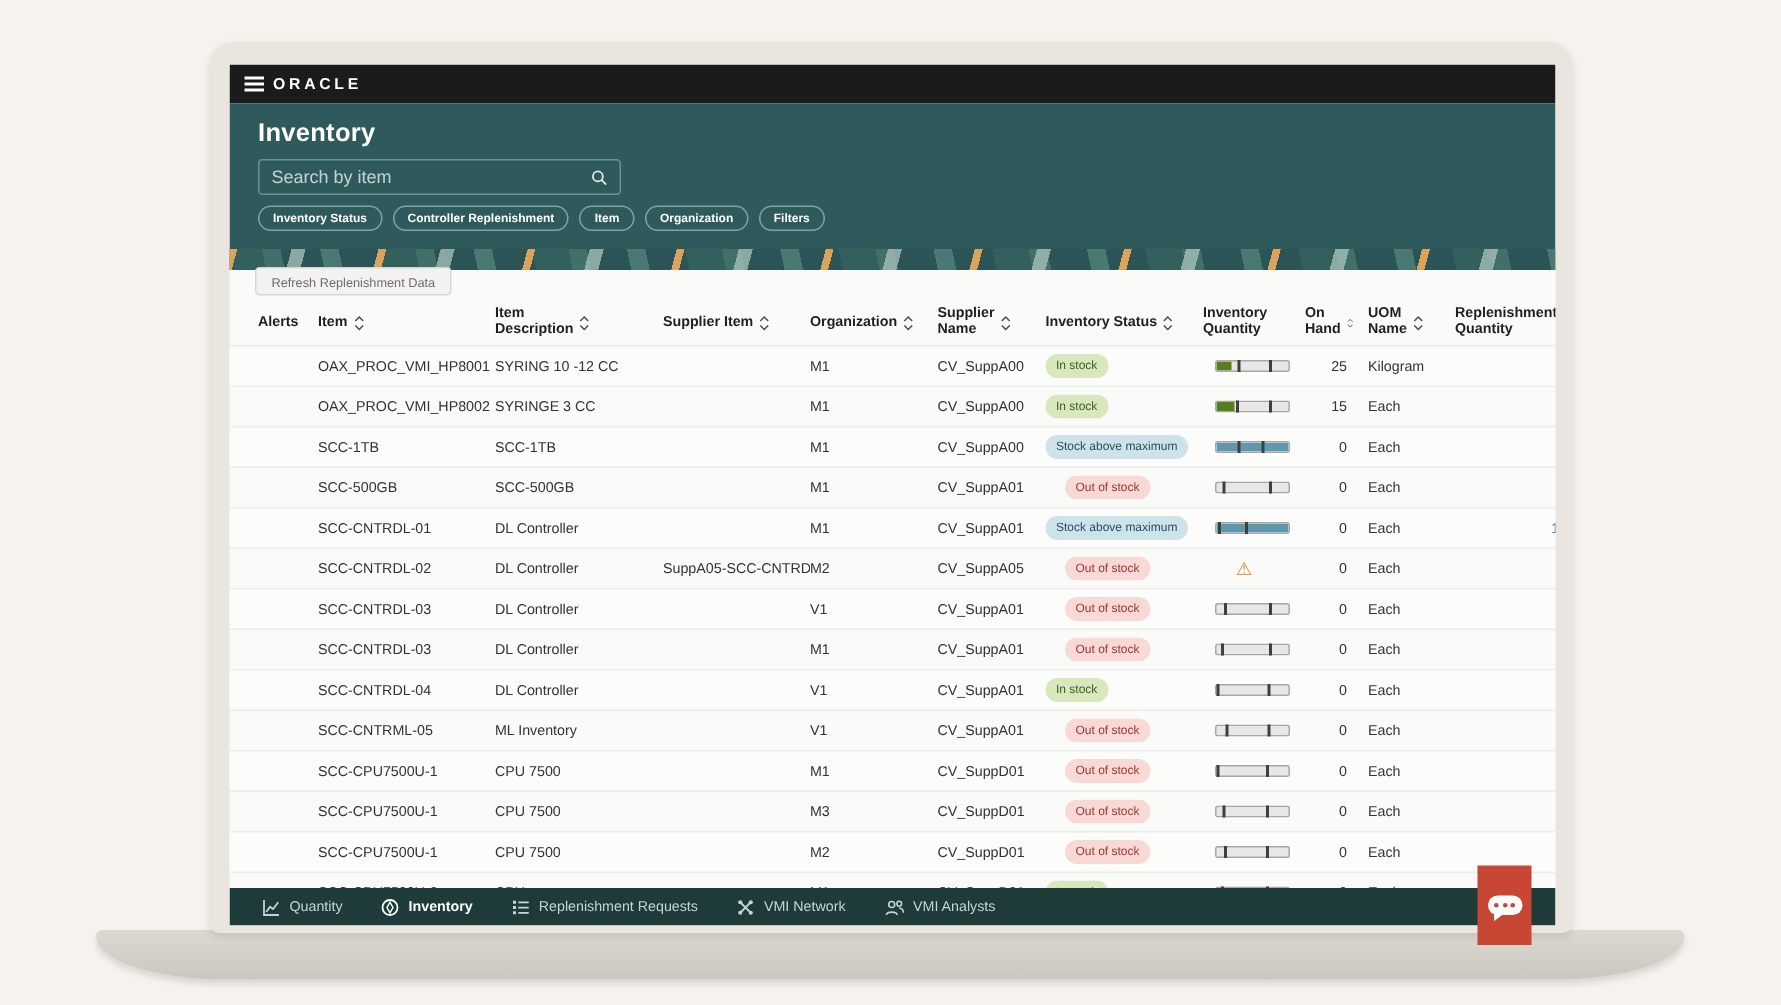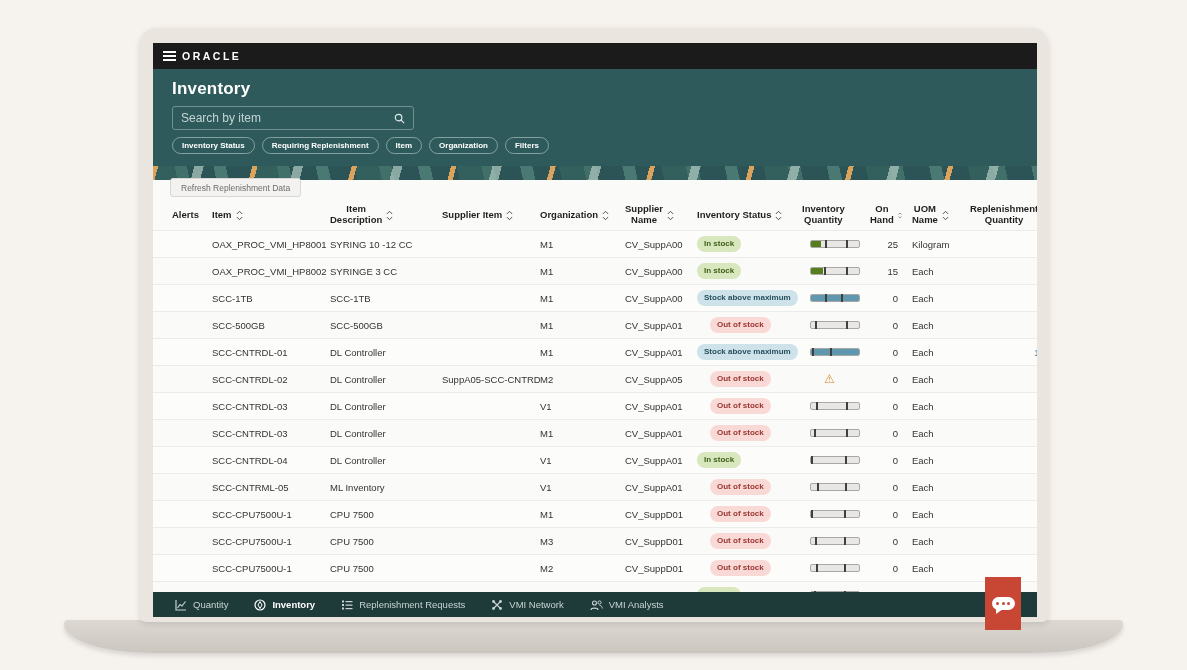--- a/index.html
+++ b/index.html
@@ -29,31 +29,31 @@
     background-image:
       repeating-linear-gradient(105deg, rgba(228,167,92,.95) 0 5px, transparent 5px 40px, rgba(170,196,188,.75) 40px 49px, transparent 49px 96px),
       repeating-linear-gradient(78deg, #33605d 0 24px, #41706b 24px 36px, #2c5456 36px 62px, #497972 62px 74px, #2c5456 74px 100px);
   }
 
   
   .content{position:relative;height:492px;background:#fafaf9;}
   .refresh{position:absolute;left:17px;top:-2px;height:19px;background:#f3f2f0;border:1px solid #d9d7d4;border-radius:3px;color:#6e6c69;font-size:8.5px;padding:0 10px;cursor:pointer;font-family:inherit;}
   .thead,.tr{display:grid;grid-template-columns:40px 118px 112px 98px 85px 72px 105px 68px 42px 58px 78px;padding-left:19px;align-items:center;}
   .thead{position:absolute;left:0;top:20px;width:100%;height:30px;}
-  .th{font-size:9.5px;font-weight:bold;color:#1f1f1f;display:flex;align-items:center;gap:4px;line-height:1.15;padding-right:10px;text-align:center;}
+  .th{font-size:9.5px;font-weight:bold;color:#1f1f1f;display:flex;align-items:center;gap:4px;line-height:1.15;padding-right:10px;}
   .th span{white-space:pre-line;}
   .th.c-onhand,.th.c-repl{justify-content:flex-start;}
   .tbody{position:absolute;left:0;top:50px;width:100%;}
   .tr{height:26px;border-top:1px solid #ececea;font-size:9.5px;color:#333;}
   .tr:nth-child(odd){background:#fcfcfb;}
   .td{overflow:hidden;white-space:nowrap;text-overflow:clip;padding-right:6px;}
   .td.num{text-align:right;padding-right:14px;}
   .td.repl{text-align:right;padding-right:4px;font-size:9.5px;}
   .repl-link{color:#3f7fb2;cursor:pointer;}
-  .pill{display:inline-block;font-size:8px;font-weight:bold;padding:4px 7px;border-radius:8px;line-height:1;}
+  .pill{display:inline-block;font-size:8px;font-weight:normal;padding:4px 7px;border-radius:8px;line-height:1;}
   .pill-in{background:var(--st-in-bg);color:var(--st-in-tx);}
   .pill-out{background:var(--st-out-bg);color:var(--st-out-tx);margin-left:13px;}
   .pill-above{background:var(--st-ab-bg);color:var(--st-ab-tx);}
   .gauge{position:relative;width:50px;height:8px;margin-left:8px;}
   .gauge .track{position:absolute;inset:0;background:#e8e7e5;border:1px solid #a9a8a5;border-radius:2px;overflow:hidden;}
   .gauge .fill{height:100%;}
   .gauge .tick{position:absolute;top:-4px;width:2px;height:16px;background:#3f3f3d;}
   .warn{margin-left:22px;color:#d9822b;font-size:12px;font-family:"DejaVu Sans",sans-serif;}
   .hscroll{position:absolute;left:2px;bottom:3px;width:860px;height:5px;background:#e7e6e4;border-radius:3px;}
   .hscroll .thumb{position:absolute;left:36px;top:0;height:5px;width:640px;background:#a09f9c;border-radius:3px;cursor:grab;}
@@ -91,21 +91,21 @@
           <input placeholder="Search by item" style="">
           <span class="mag">
             <svg width="11" height="11" viewBox="0 0 12 12">
                 <circle cx="5" cy="5" r="3.6" fill="none" stroke="#dfe9e9" stroke-width="1.3"></circle>
                 <line x1="7.8" y1="7.8" x2="11" y2="11" stroke="#dfe9e9" stroke-width="1.3"></line>
               </svg>
           </span>
         </div>
         <div class="chips">
             <button class="chip">Inventory Status</button>
-            <button class="chip">Requiring Replenishment</button>
+            <button class="chip">Controller Replenishment</button>
             <button class="chip">Item</button>
             <button class="chip">Organization</button>
             <button class="chip">Filters</button>
           </div>
         <div class="deco"></div>
       </div>
 
       <div class="content">
         <button class="refresh">Refresh Replenishment Data</button>
         <div class="thead">

